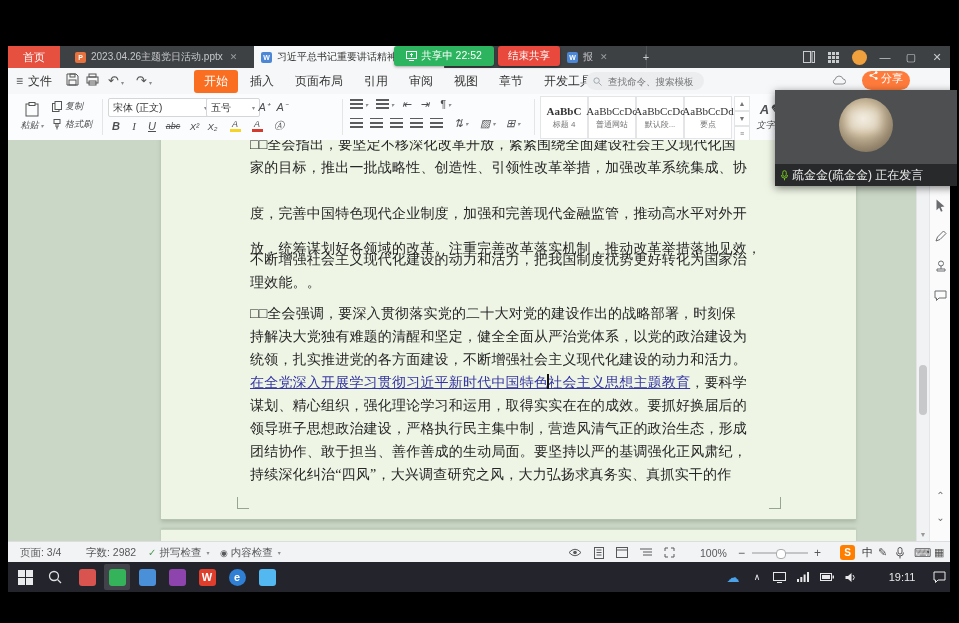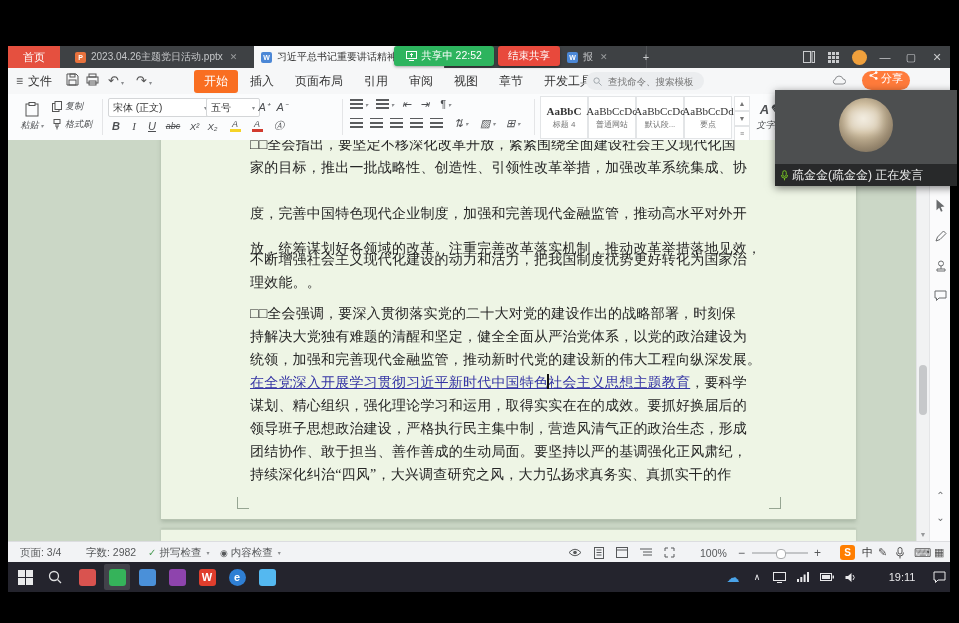--- a/index.html
+++ b/index.html
@@ -328,21 +328,21 @@
 
       <div class="line" style="top:-7px;">□□全会指出，要坚定不移深化改革开放，紧紧围绕全面建设社会主义现代化国</div>
       <div class="line" style="top:16px;">家的目标，推出一批战略性、创造性、引领性改革举措，加强改革系统集成、协</div>
       <div class="line" style="top:62px;">度，完善中国特色现代企业制度，加强和完善现代金融监管，推动高水平对外开</div>
       <div class="line" style="top:77px;margin-top:20px;">放，统筹谋划好各领域的改革。注重完善改革落实机制，推动改革举措落地见效，</div>
       <div class="line" style="top:108px;">不断增强社会主义现代化建设的动力和活力，把我国制度优势更好转化为国家治</div>
       <div class="line" style="top:131px;">理效能。。</div>
 
       <div class="line" style="top:185px;">持解决大党独有难题的清醒和坚定，健全全面从严治党体系，以党的政治建设为</div>
       <div class="line" style="top:162px;">□□全会强调，要深入贯彻落实党的二十大对党的建设作出的战略部署，时刻保</div>
-      <div class="line" style="top:208px;">统领，加强和完善现代金融监管，推动新时代党的建设新的伟大工程向纵深发展。</div>
+      <div class="line" style="top:208px;">统领，扎实推进党的各方面建设，不断增强社会主义现代化建设的动力和活力。</div>
       <div class="line" style="top:231px;">
         <span class="link">在全党深入开展学习贯彻习近平新时代中国特色社会主义思想主题教育</span><span>，要科学</span>
       </div>
       <div class="line" style="top:254px;">谋划、精心组织，强化理论学习和运用，取得实实在在的成效。要抓好换届后的</div>
       <div class="line" style="top:277px;">领导班子思想政治建设，严格执行民主集中制，营造风清气正的政治生态，形成</div>
       <div class="line" style="top:300px;">团结协作、敢于担当、善作善成的生动局面。要坚持以严的基调强化正风肃纪，</div>
       <div class="line" style="top:323px;">持续深化纠治“四风”，大兴调查研究之风，大力弘扬求真务实、真抓实干的作</div>
 
       <div class="caret"></div>
       <div class="cmark l" style="left:229px;top:357px;"></div>

